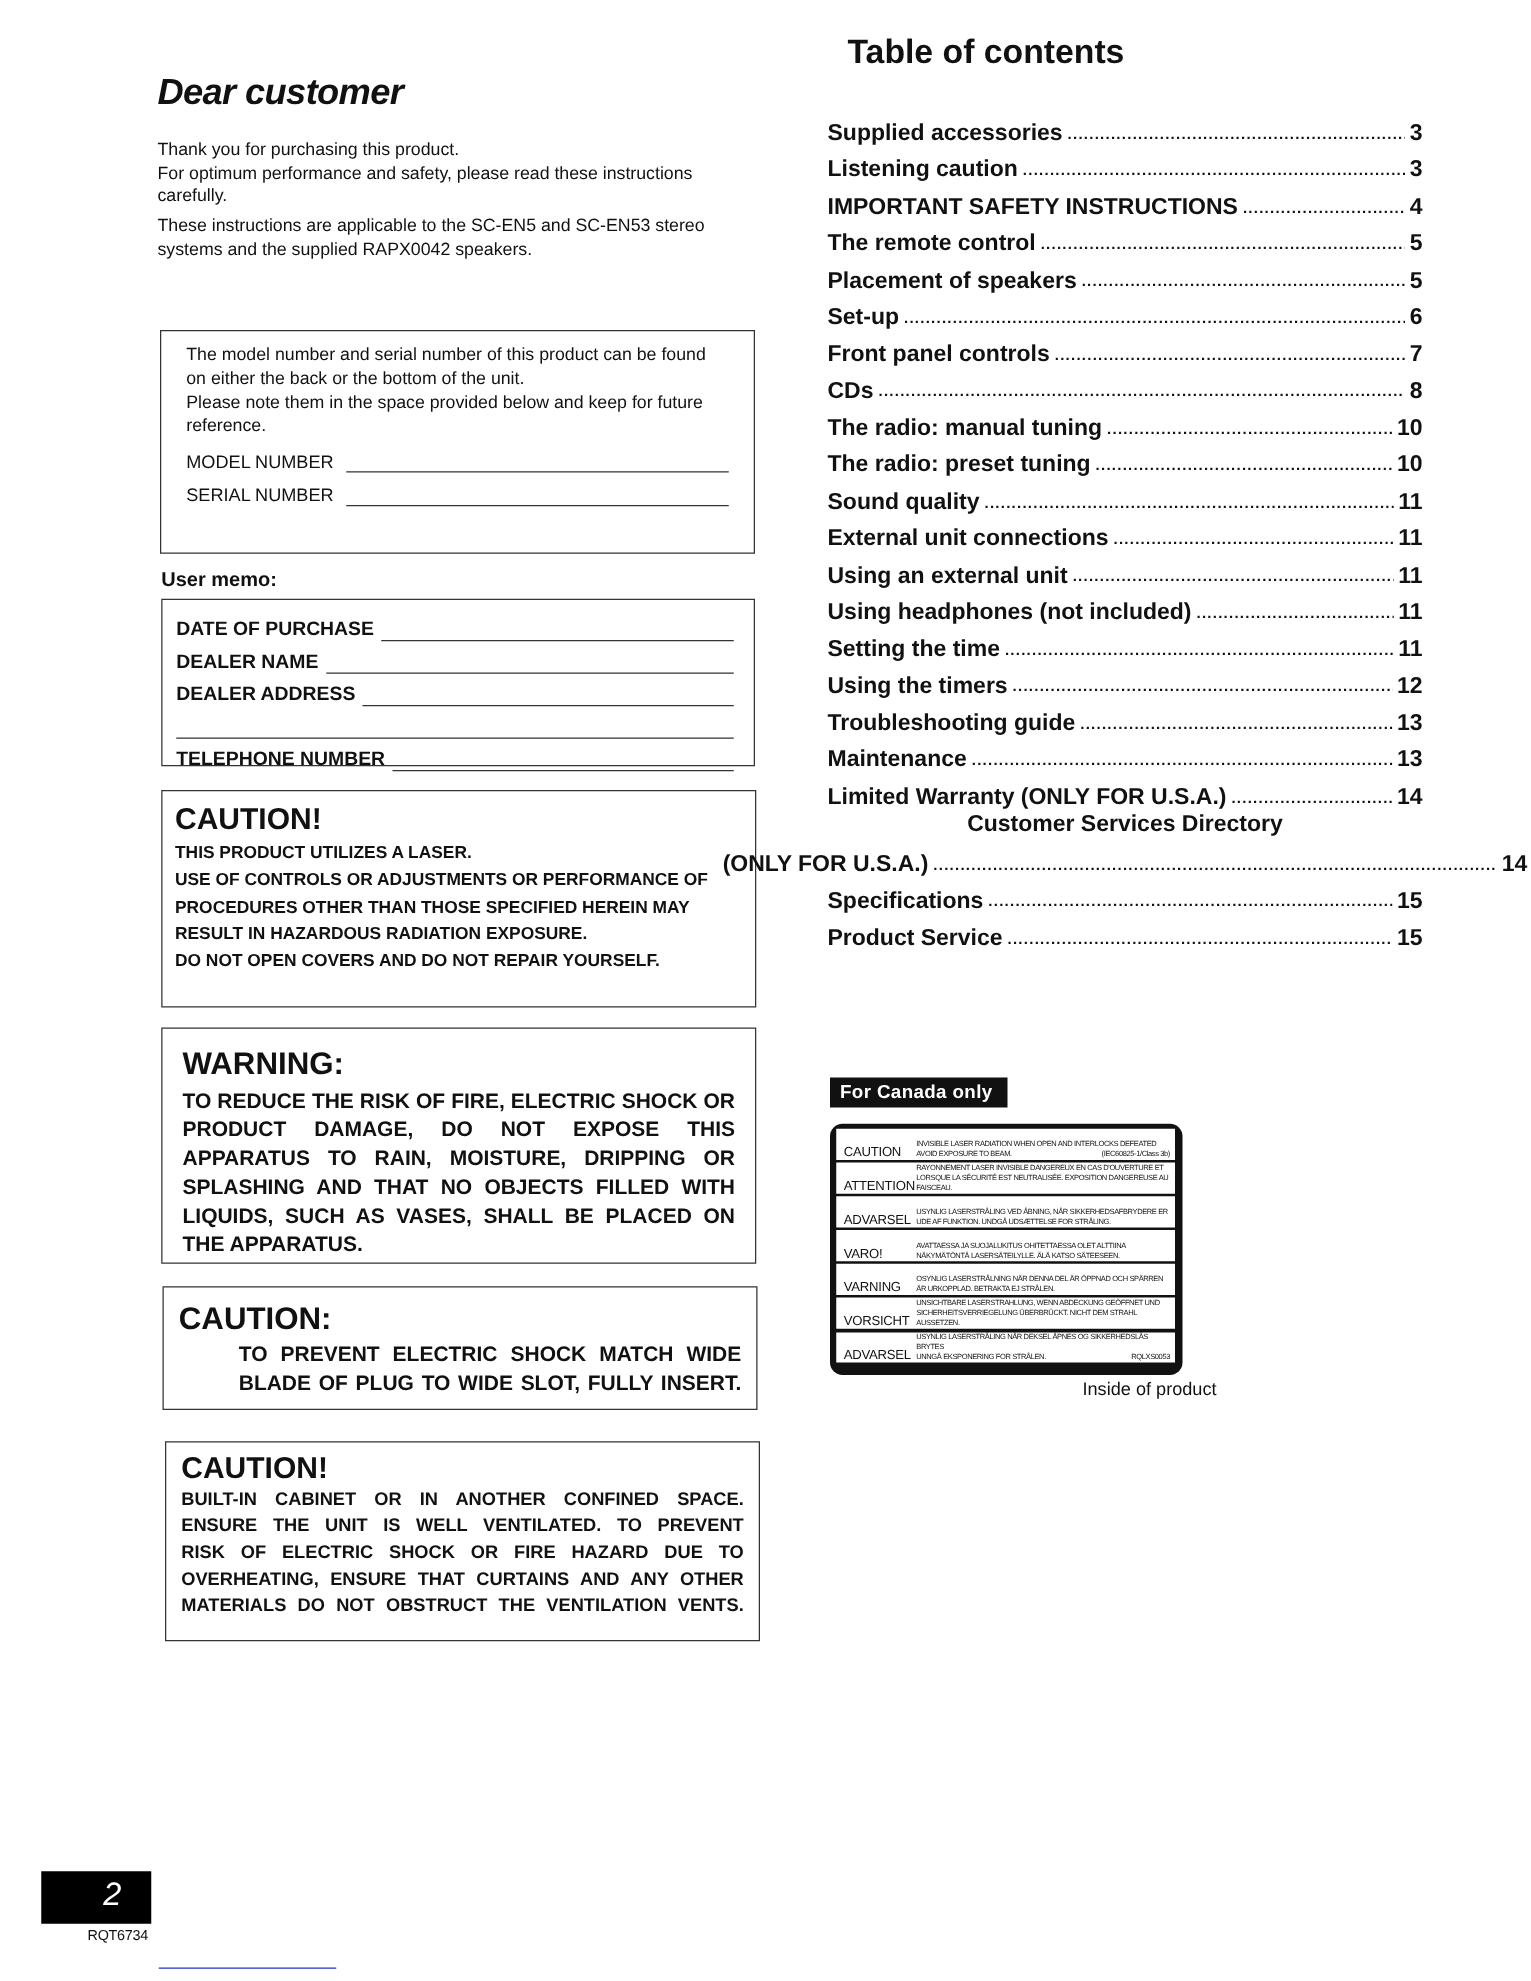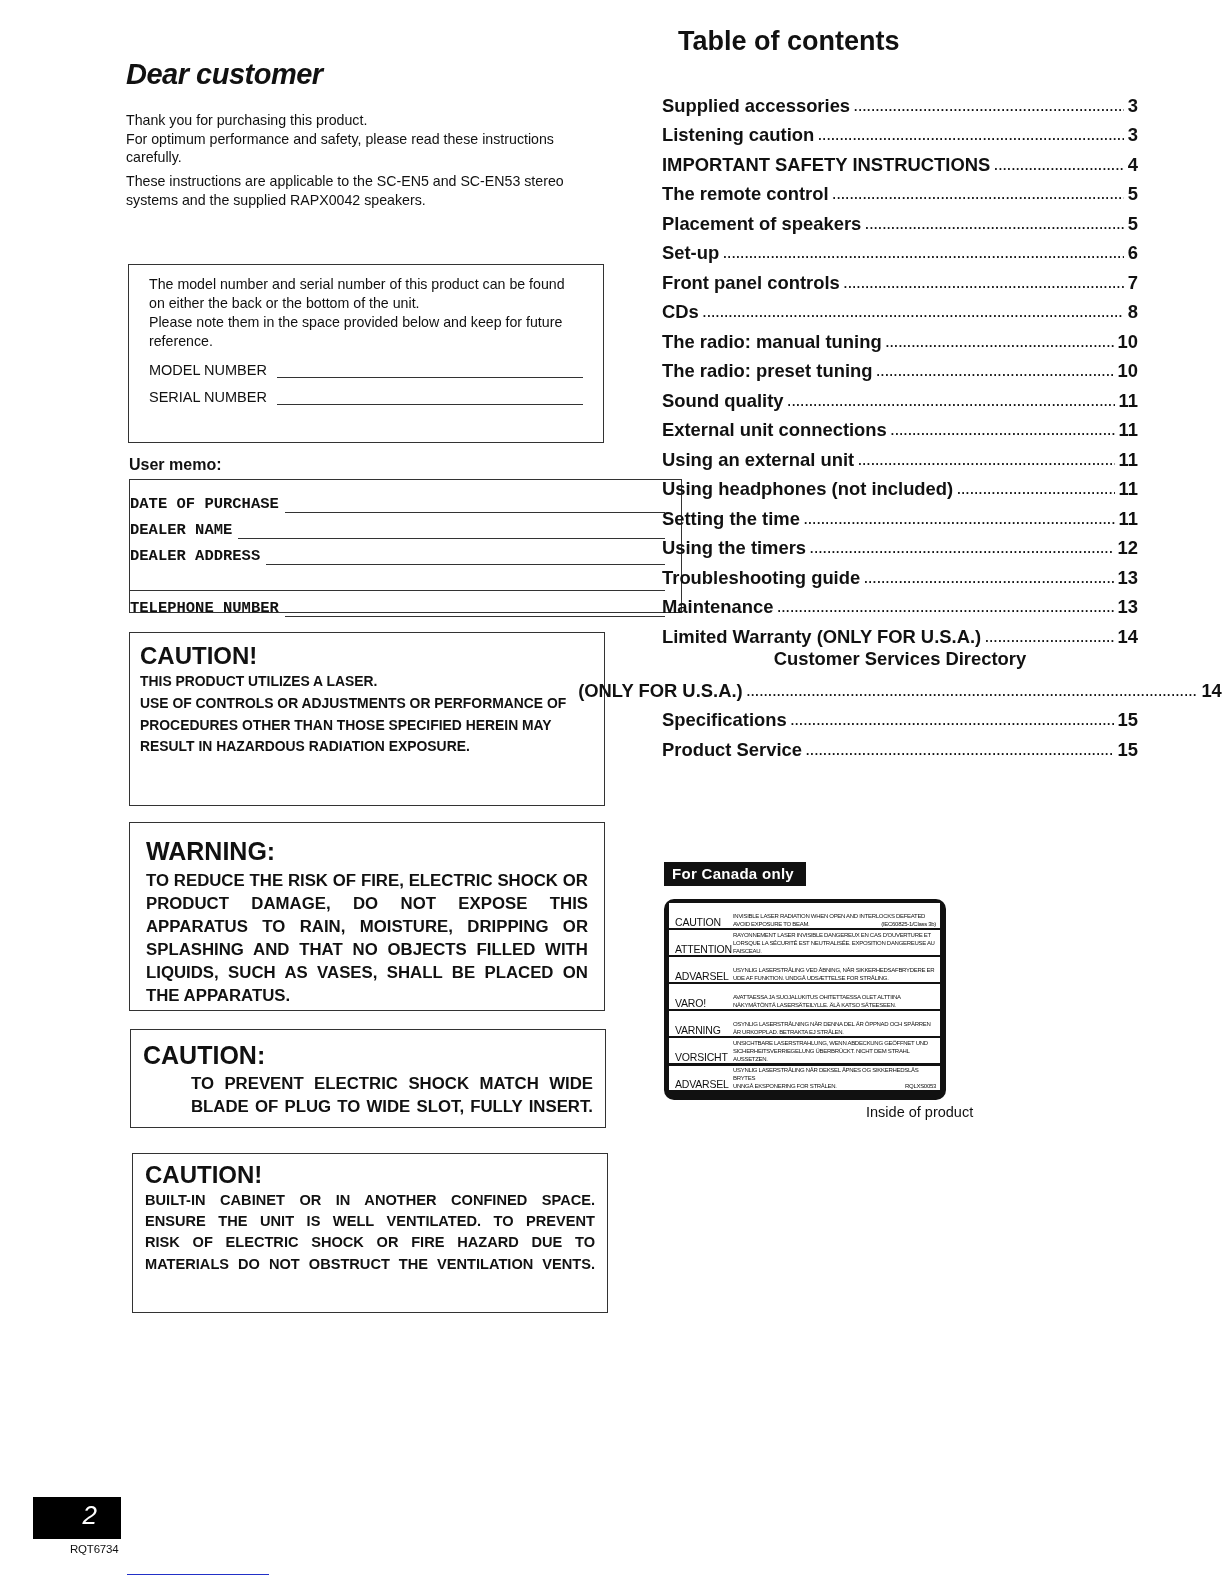--- a/index.html
+++ b/index.html
@@ -19,21 +19,21 @@
   #intro-p2 { top: 172px; }
 
   .box { border: 1.3px solid #333; box-sizing: border-box; }
   #model-box { left: 128px; top: 264px; width: 476px; height: 179px; padding: 10px 20px 0 20px; }
   #model-box .para { font-size: 14.2px; line-height: 19px; }
   .field-line { display: flex; align-items: flex-end; font-size: 14.5px; margin-top: 11px; }
   .field-line .lbl { white-space: nowrap; }
   .field-line .rule { flex: 1; border-bottom: 1.3px solid #333; margin-left: 10px; height: 14px; }
 
   #memo-title { left: 129px; top: 456px; font-size: 16px; font-weight: bold; }
-  #memo-box { left: 129px; top: 479px; width: 553px; height: 134px; padding: 7px 16px 0 0; font-family: Liberation Mono, monospace; }
+  #memo-box { left: 129px; top: 479px; width: 475px; height: 134px; padding: 7px 16px 0 11px; }
   .memo-line { display: flex; align-items: flex-end; font-size: 15.5px; font-weight: bold; height: 26px; }
   .memo-line .rule { flex: 1; border-bottom: 1.3px solid #333; margin-left: 6px; height: 14px; }
   .memo-blank { height: 25px; border-bottom: 1.3px solid #333; margin-bottom: 0; }
 
   .warn-box { left: 129px; width: 476px; padding: 8px 10px 0 10px; }
   .warn-box .head { font-weight: bold; font-size: 24px; line-height: 30px; }
   .warn-box .body { font-weight: bold; text-transform: uppercase; }
   #laser-box { top: 632px; height: 174px; }
   #laser-box .body { font-size: 13.9px; line-height: 21.8px; }
   #warning-box { top: 822px; height: 189px; left: 129px; padding: 10px 16px 0 16px; }
@@ -133,20 +133,21 @@
     <span>TELEPHONE NUMBER</span>
     <span class="rule"></span>
   </div>
 </div>
 
 <div id="laser-box" class="abs box warn-box">
   <div class="head">CAUTION!</div>
   <div class="body">
     <div>THIS PRODUCT UTILIZES A LASER.</div>
     <div>USE OF CONTROLS OR ADJUSTMENTS OR PERFORMANCE OF PROCEDURES OTHER THAN THOSE SPECIFIED HEREIN MAY RESULT IN HAZARDOUS RADIATION EXPOSURE.</div>
+    <div>DO NOT OPEN COVERS AND DO NOT REPAIR YOURSELF.</div>
   </div>
 </div>
 
 <div id="warning-box" class="abs box warn-box">
   <div class="head">WARNING:</div>
   <div class="body">TO REDUCE THE RISK OF FIRE, ELECTRIC SHOCK OR PRODUCT DAMAGE, DO NOT EXPOSE THIS APPARATUS TO RAIN, MOISTURE, DRIPPING OR SPLASHING AND THAT NO OBJECTS FILLED WITH LIQUIDS, SUCH AS VASES, SHALL BE PLACED ON THE APPARATUS.</div>
 </div>
 
 <div id="plug-box" class="abs box warn-box">
   <div class="head">CAUTION:</div>
@@ -155,20 +156,21 @@
     <span>BLADE OF PLUG TO WIDE SLOT, FULLY INSERT.</span>
   </div>
 </div>
 
 <div id="vent-box" class="abs box warn-box">
   <div class="head">CAUTION!</div>
   <div class="body">
     <span>BUILT-IN CABINET OR IN ANOTHER CONFINED SPACE.</span>
     <span>ENSURE THE UNIT IS WELL VENTILATED.  TO PREVENT</span>
     <span>RISK OF ELECTRIC SHOCK OR FIRE HAZARD DUE TO</span>
+    <span>OVERHEATING, ENSURE THAT CURTAINS AND ANY OTHER</span>
     <span>MATERIALS DO NOT OBSTRUCT THE VENTILATION VENTS.</span>
   </div>
 </div>
 
 <div id="toc-title" class="abs">Table of contents</div>
 
 <div id="toc-list" class="abs">
   <div class="toc-entry">
       <span class="t">Supplied accessories</span>
       <span class="dots">........................................................................................................</span>

